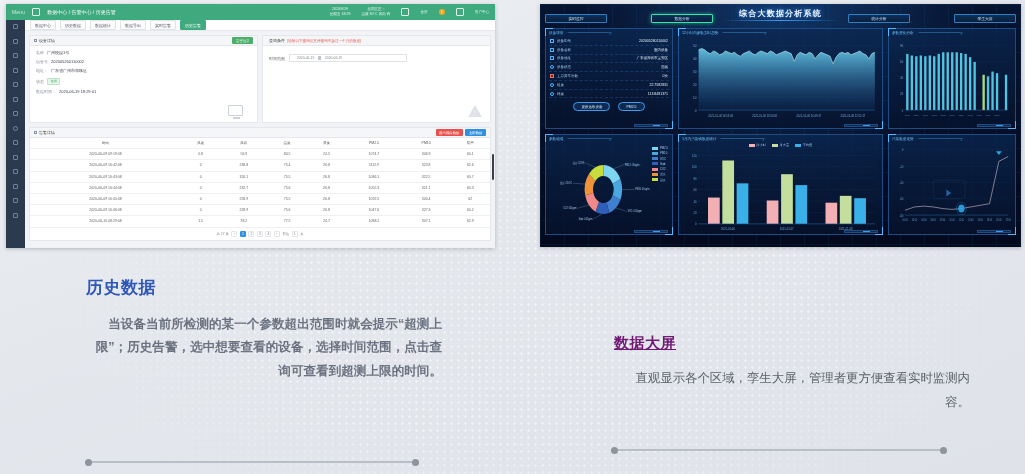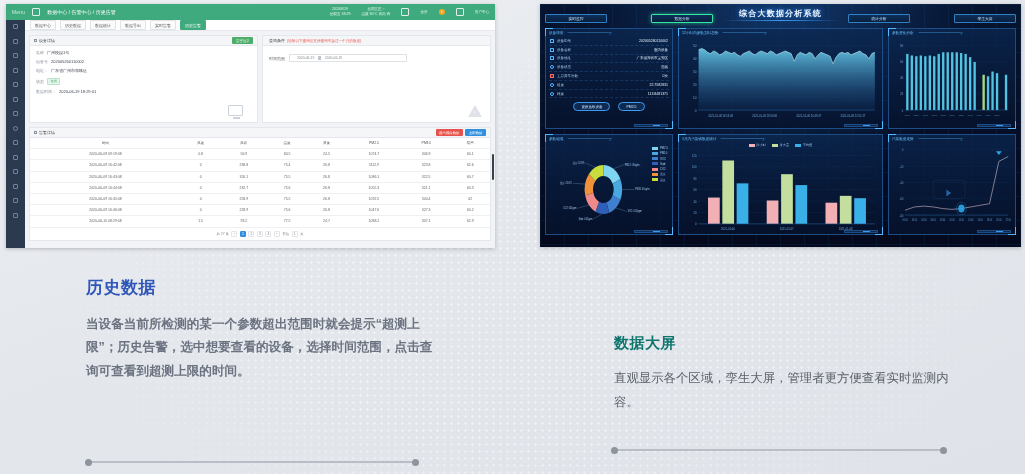--- a/index.html
+++ b/index.html
@@ -176,22 +176,22 @@
   .legend i{ display:inline-block;width:6px;height:3px;margin-right:1.6px;vertical-align:middle;}
   .lg-right{ position:absolute; right:4px; top:11px; display:flex; flex-direction:column; gap:1.3px; font-size:2.8px;}
   .lg-right span{ display:flex; align-items:center; gap:1.6px; color:#9dc6ec;}
   .lg-right i{ width:6px;height:3px; display:inline-block;}
 
   
   .txt-block{ position:absolute; }
   .txt-left{ left:86px; top:276px; width:356px;}
   .txt-right{ left:614px; top:334px; width:356px;}
   .txt-h{ font-size:17px; font-weight:bold; color:#2f57b8; letter-spacing:.5px; margin-bottom:14px;}
-  .txt-h.blue2{ color:#0f766e; font-size:15px;}
-  .txt-p{ font-size:12.6px; line-height:1.85; color:#6b7280; font-weight:bold;}
+  .txt-h.blue2{ color:#701a75; font-size:15px;text-decoration:underline;}
+  .txt-p{ font-size:12.6px; line-height:1.85; color:#6b7280; font-weight:bold;text-align:right;}
   .txt-p.reg{ color:#5b616b; font-weight:normal; font-size:12.4px; line-height:1.9;}
   .rule{ position:absolute; height:2px; background:#b9bec6; }
   .rule:before,.rule:after{ content:""; position:absolute; top:-2.5px; width:7px;height:7px;border-radius:50%;background:#8e949d;}
   .rule:before{ left:-3px;} .rule:after{ right:-3px;}
   .rule-left{ left:88px; top:461px; width:328px;}
   .rule-right{ left:614px; top:449px; width:330px;}
 </style>
 </head>
 <body>
 

